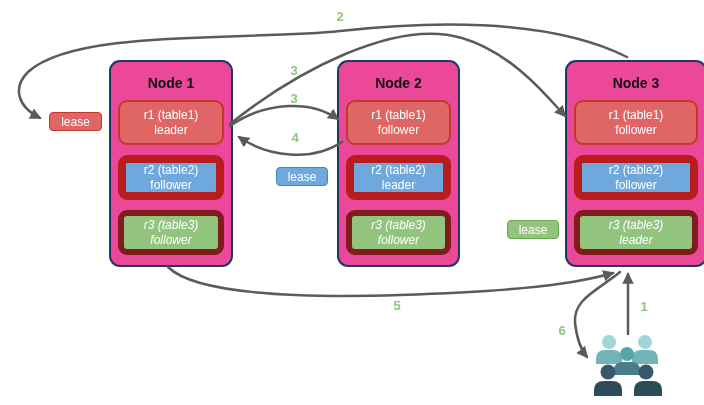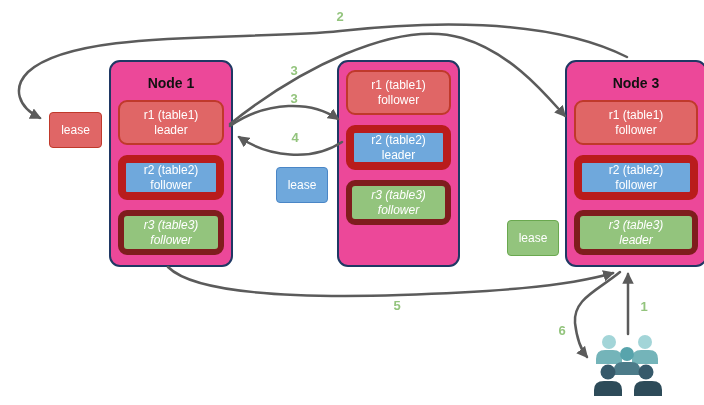--- a/index.html
+++ b/index.html
@@ -50,21 +50,21 @@
   .replica.red   { background: #e06666; border: 2px solid #c0392b; }
   .replica.blue  { background: #6fa8dc; border: 8px solid #b91c1c; }
   .replica.green { background: #93c47d; border: 6px solid #7f1d1d; font-style: italic; }
   #node1 { left: 109px; top: 60px; width: 124px; height: 207px; }
   #node2 { left: 337px; top: 60px; width: 123px; height: 207px; }
   #node3 { left: 565px; top: 60px; width: 142px; height: 207px; }
   
   .lease {
     position: absolute;
     box-sizing: border-box;
-    height: 36px;
+    height: 19px;
     display: flex;
     align-items: center;
     justify-content: center;
     border-radius: 4px;
     color: #ffffff;
     font-size: 12px;
     z-index: 6;
   }
   .lease.red   { left: 49px;  top: 112px; width: 53px; background: #e06666; border: 1.5px solid #c0392b; }
   .lease.blue  { left: 276px; top: 167px; width: 52px; background: #6fa8dc; border: 1.5px solid #4a86c6; }
@@ -132,20 +132,21 @@
       <span>r2 (table2)</span>
       <span>follower</span>
     </div>
     <div class="replica green">
       <span>r3 (table3)</span>
       <span>follower</span>
     </div>
   </div>
 
   <div class="node" id="node2">
+    <div class="node-title">Node 2</div>
     <div class="replica red">
       <span>r1 (table1)</span>
       <span>follower</span>
     </div>
     <div class="replica blue">
       <span>r2 (table2)</span>
       <span>leader</span>
     </div>
     <div class="replica green">
       <span>r3 (table3)</span>

